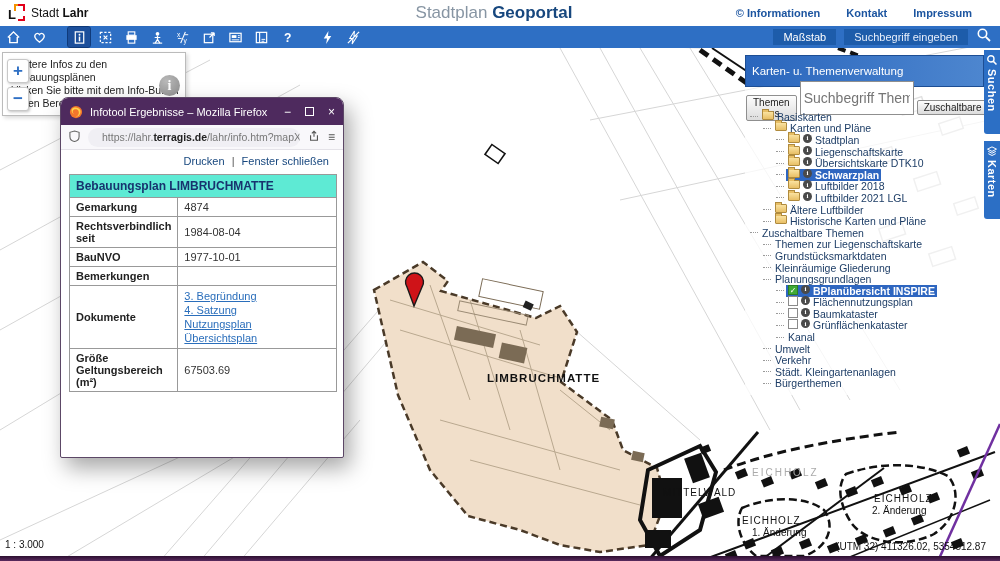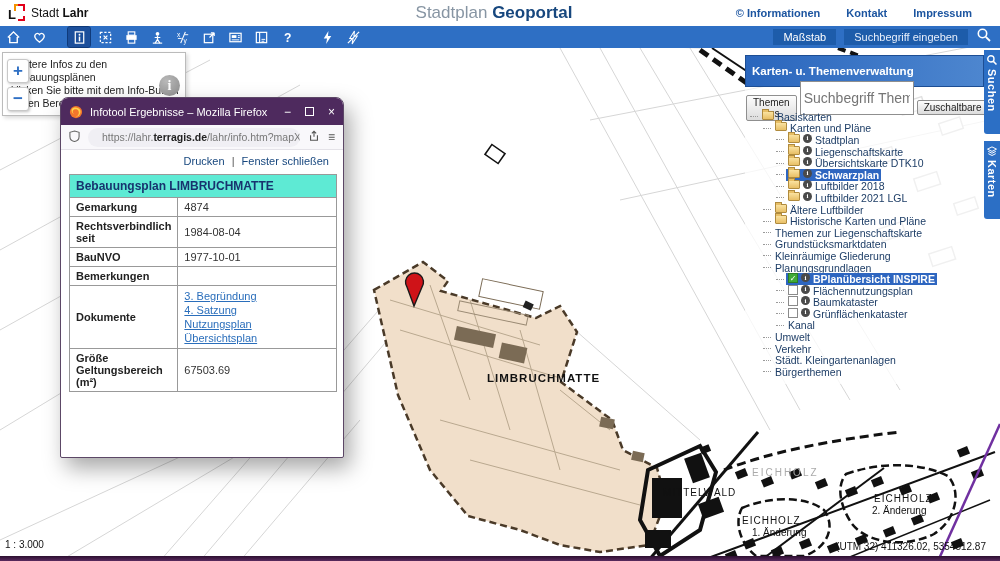--- a/index.html
+++ b/index.html
@@ -66,21 +66,21 @@
   .pp-actions a { color:#17477e; text-decoration:none; cursor:pointer; margin:10px 4px; }
   .pp-table { margin:4px 8px; border-collapse:collapse; width:268px; font-size:11px; }
   .pp-table td, .pp-table th { border:1px solid #999; padding:3px 6px; vertical-align:middle; text-align:left; }
   .pp-table th.yellow { background:#5eead4; color:#17336e; font-size:12px; font-weight:bold; padding:4px 6px; }
   .pp-table td.lbl { font-weight:bold; color:#222; width:92px; }
   .pp-table td.val { color:#333; }
   .pp-table a { color:#2a6ebb; text-decoration:underline; display:block; line-height:14px; cursor:pointer; }
 
   
   .panel { position:absolute; left:745px; top:55px; width:239px; z-index:10; }
-  .panel-title { height:32px; background:linear-gradient(90deg,#2a66bd,#4d86cf); color:#fff; font-weight:bold; font-size:11.5px;
+  .panel-title { height:32px; background:linear-gradient(90deg,#2a66bd,#4d86cf); color:#fff; font-weight:normal; font-size:11.5px;
     display:flex; align-items:center; padding:0 6px; border:1px solid #1d4e94; }
   .panel-controls { height:21px; display:flex; align-items:center; gap:3px; padding:1px 1px; background:rgba(255,255,255,.55); }
   .btn-3d { background:linear-gradient(#fdfdfd,#dcdcdc); border:1px solid #8f8f8f; border-radius:2px; font-size:10px; color:#222; padding:1px 6px; cursor:pointer;margin-top:20px; }
   .panel-filter-input { margin-left:auto; width:114px; height:16px; border:1px solid #8f8f8f; font-size:14px; padding:16px 3px; color:#444; }
   .panel-tree { background:rgba(255,255,255,.78); padding:3px 2px 6px 2px; }
   .tree-item { display:flex; align-items:center; height:11.6px; font-size:10.5px; color:#1d3d66; white-space:nowrap; cursor:pointer; }
   .tree-item .twig { width:8px; border-top:1px dotted #9a9a9a; margin-right:2px; flex:none; }
   .tree-item .hl { display:flex; align-items:flex-start; gap:3px; padding:0 2px; }
   .tree-item.selected .hl { background:#2e66c0; }
   .tree-item.selected .tlbl { color:#fff; font-weight:bold; }
@@ -511,20 +511,26 @@
             <span class="tlbl">Ältere Luftbilder</span>
           </span>
         </div>
         <div class="tree-item" style="padding-left: 16px;">
           <span class="twig"></span>
           <span class="hl">
             <span class="folder-ic"></span>
             <span class="tlbl">Historische Karten und Pläne</span>
           </span>
         </div>
+        <div class="tree-item" style="padding-left: 3px;">
+          <span class="twig"></span>
+          <span class="hl">
+            <span class="tlbl">Zuschaltbare Themen</span>
+          </span>
+        </div>
         <div class="tree-item" style="padding-left: 16px;">
           <span class="twig"></span>
           <span class="hl">
             <span class="tlbl">Themen zur Liegenschaftskarte</span>
           </span>
         </div>
         <div class="tree-item" style="padding-left: 16px;">
           <span class="twig"></span>
           <span class="hl">
             <span class="tlbl">Grundstücksmarktdaten</span>

